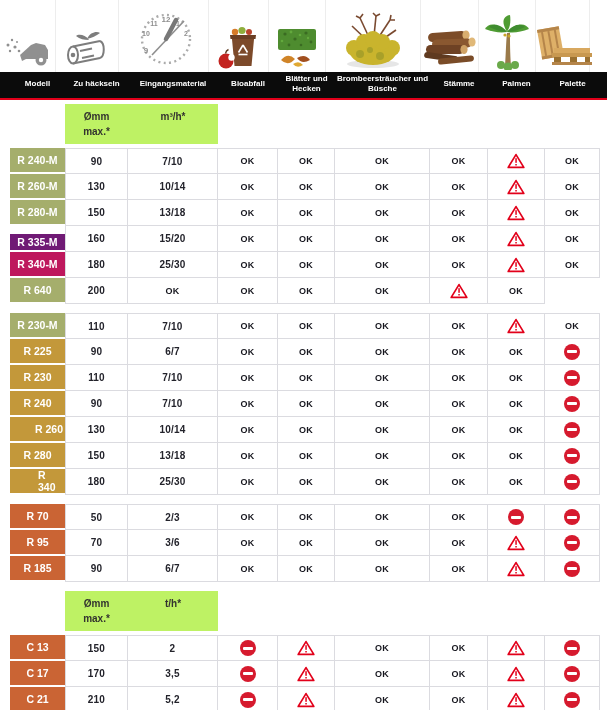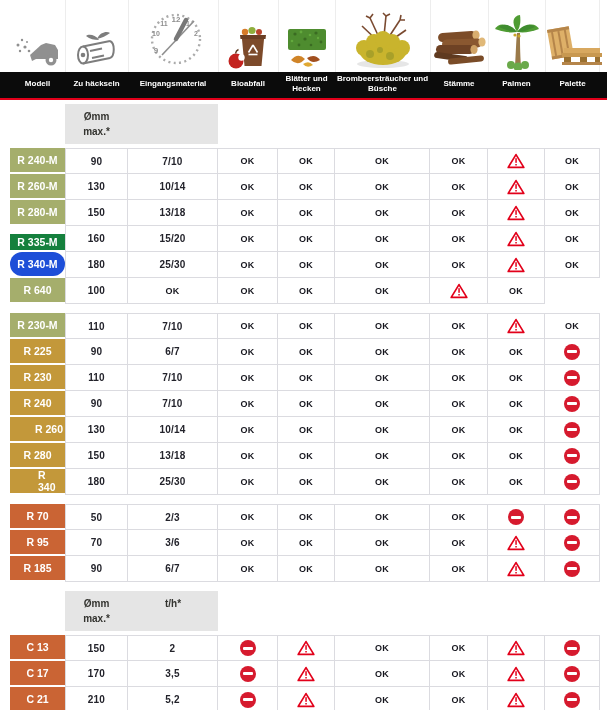--- a/index.html
+++ b/index.html
@@ -1,34 +1,34 @@
 <!DOCTYPE html>
 <html><head>
 <meta charset="utf-8">
 <style>
   html,body{margin:0;padding:0;background:#fff;}
   body{width:607px;height:710px;overflow:hidden;font-family:"Liberation Sans",sans-serif;}
   #app{width:607px;}
   .grid{display:grid;grid-template-columns:55px 63px 90px 60px 57px 95px 58px 57px 55px;}
   
-  #icon-band{padding-left:10px;height:72px;border-radius:13px;}
+  #icon-band{height:72px;border-radius:13px;}
   .icon-cell{display:flex;align-items:flex-end;justify-content:center;padding-bottom:2px;border-left:1px solid #ededed;background:#fff;}
   .icon-cell:first-child{border-left:none;}
   .icon-cell:last-child{border-right:1px solid #ededed;}
   .icon{display:flex;align-items:center;justify-content:center;}
   
   #header-band{background:#0b0b0b;border-bottom:2px solid #e2001a;height:26px;padding-left:10px;}
   #header-grid{height:24px;align-items:center;}
   .hlabel{color:#fff;font-size:8px;font-weight:bold;text-align:center;white-space:pre-line;line-height:1.2;}
   
   #table-body{padding-left:10px;}
   .section{margin-top:0;}
   .section + .section{margin-top:9px;}
   .subrow{margin-top:4px;margin-bottom:4px;}
-  .graybox{grid-column:2/4;background:#e5e5e5;height:40px;display:grid;grid-template-columns:63px 90px;}
+  .graybox{grid-column:2/4;background:#bef264;height:40px;display:grid;grid-template-columns:63px 90px;}
   .graybox .unit{color:#33332f;font-size:10px;font-weight:bold;text-align:center;white-space:pre-line;line-height:1.5;padding-top:5px;}
   .row{height:26px;}
   .cell{display:flex;align-items:center;justify-content:center;}
   .cell.label{color:#fff;font-size:10.5px;font-weight:bold;margin-bottom:2px;}
   .cell.v{border-right:1px solid #dbdbe0;border-bottom:1px solid #dbdbe0;}
   .cell.v.firstv{border-left:1px solid #dbdbe0;}
   .row.first .cell.v{border-top:1px solid #dbdbe0;}
   .num{font-size:10px;font-weight:bold;color:#23232b;letter-spacing:0.2px;}
   .ok{font-size:9px;font-weight:bold;color:#16161e;letter-spacing:0.3px;}
   .warnwrap{display:flex;align-items:center;justify-content:center;}
@@ -240,20 +240,21 @@
         <div class="hlabel">Palette</div>
       </div>
   </div>
   <div id="table-body">
       <div class="section">
         <div class="grid subrow">
           <div></div>
           <div class="graybox">
             <div class="unit">Ømm
 max.*</div>
+            <div class="unit">m³/h*</div>
           </div>
         </div>
         <div class="grid row first">
           <div class="cell label" style="background: rgb(165, 174, 108);">R 240-M</div>
           <div class="cell v firstv num">90</div>
           <div class="cell v num">7/10</div>
           <div class="cell v">
             <span class="ok">OK</span>
           </div>
           <div class="cell v">
@@ -330,21 +331,21 @@
                 <rect x="8.3" y="5.2" width="1.5" height="4.6" fill="#e2001a"></rect>
                 <rect x="8.3" y="11" width="1.5" height="1.5" fill="#e2001a"></rect>
               </svg>
             </span>
           </div>
           <div class="cell v">
             <span class="ok">OK</span>
           </div>
         </div>
         <div class="grid row">
-          <div class="cell label" style="background: #15803d; margin-top: 8px;">R 335-M</div>
+          <div class="cell label" style="background: #701a75; margin-top: 8px;">R 335-M</div>
           <div class="cell v firstv num">160</div>
           <div class="cell v num">15/20</div>
           <div class="cell v">
             <span class="ok">OK</span>
           </div>
           <div class="cell v">
             <span class="ok">OK</span>
           </div>
           <div class="cell v">
             <span class="ok">OK</span>
@@ -359,21 +360,21 @@
                 <rect x="8.3" y="5.2" width="1.5" height="4.6" fill="#e2001a"></rect>
                 <rect x="8.3" y="11" width="1.5" height="1.5" fill="#e2001a"></rect>
               </svg>
             </span>
           </div>
           <div class="cell v">
             <span class="ok">OK</span>
           </div>
         </div>
         <div class="grid row">
-          <div class="cell label" style="background: #1d4ed8; border-radius: 12px;">R 340-M</div>
+          <div class="cell label" style="background: #be185d;">R 340-M</div>
           <div class="cell v firstv num">180</div>
           <div class="cell v num">25/30</div>
           <div class="cell v">
             <span class="ok">OK</span>
           </div>
           <div class="cell v">
             <span class="ok">OK</span>
           </div>
           <div class="cell v">
             <span class="ok">OK</span>
@@ -389,21 +390,21 @@
                 <rect x="8.3" y="11" width="1.5" height="1.5" fill="#e2001a"></rect>
               </svg>
             </span>
           </div>
           <div class="cell v">
             <span class="ok">OK</span>
           </div>
         </div>
         <div class="grid row">
           <div class="cell label" style="background: rgb(165, 174, 108);">R 640</div>
-          <div class="cell v firstv num">100</div>
+          <div class="cell v firstv num">200</div>
           <div class="cell v">
             <span class="ok">OK</span>
           </div>
           <div class="cell v">
             <span class="ok">OK</span>
           </div>
           <div class="cell v">
             <span class="ok">OK</span>
           </div>
           <div class="cell v">

